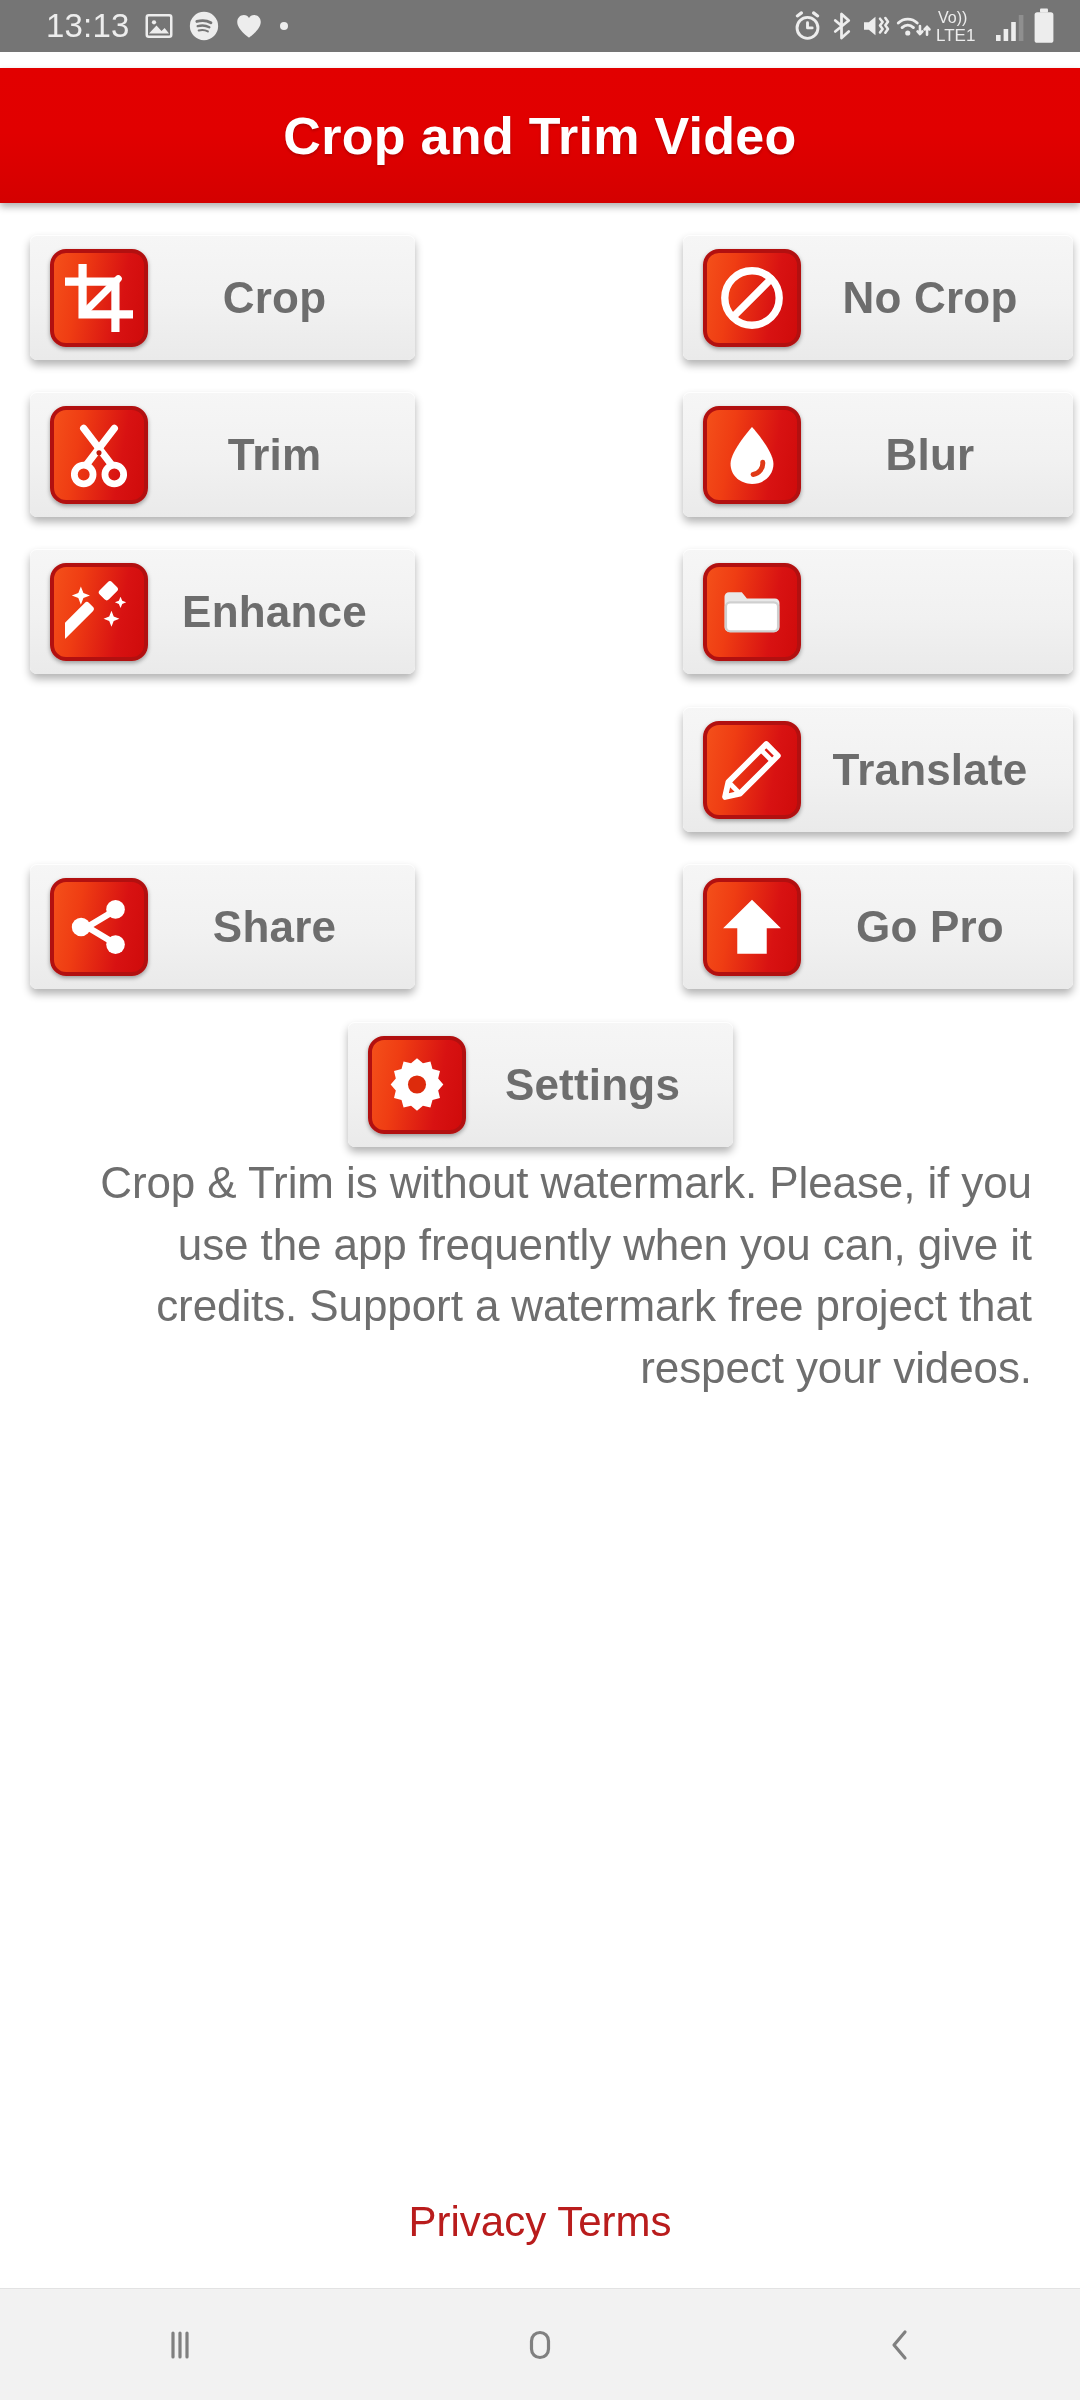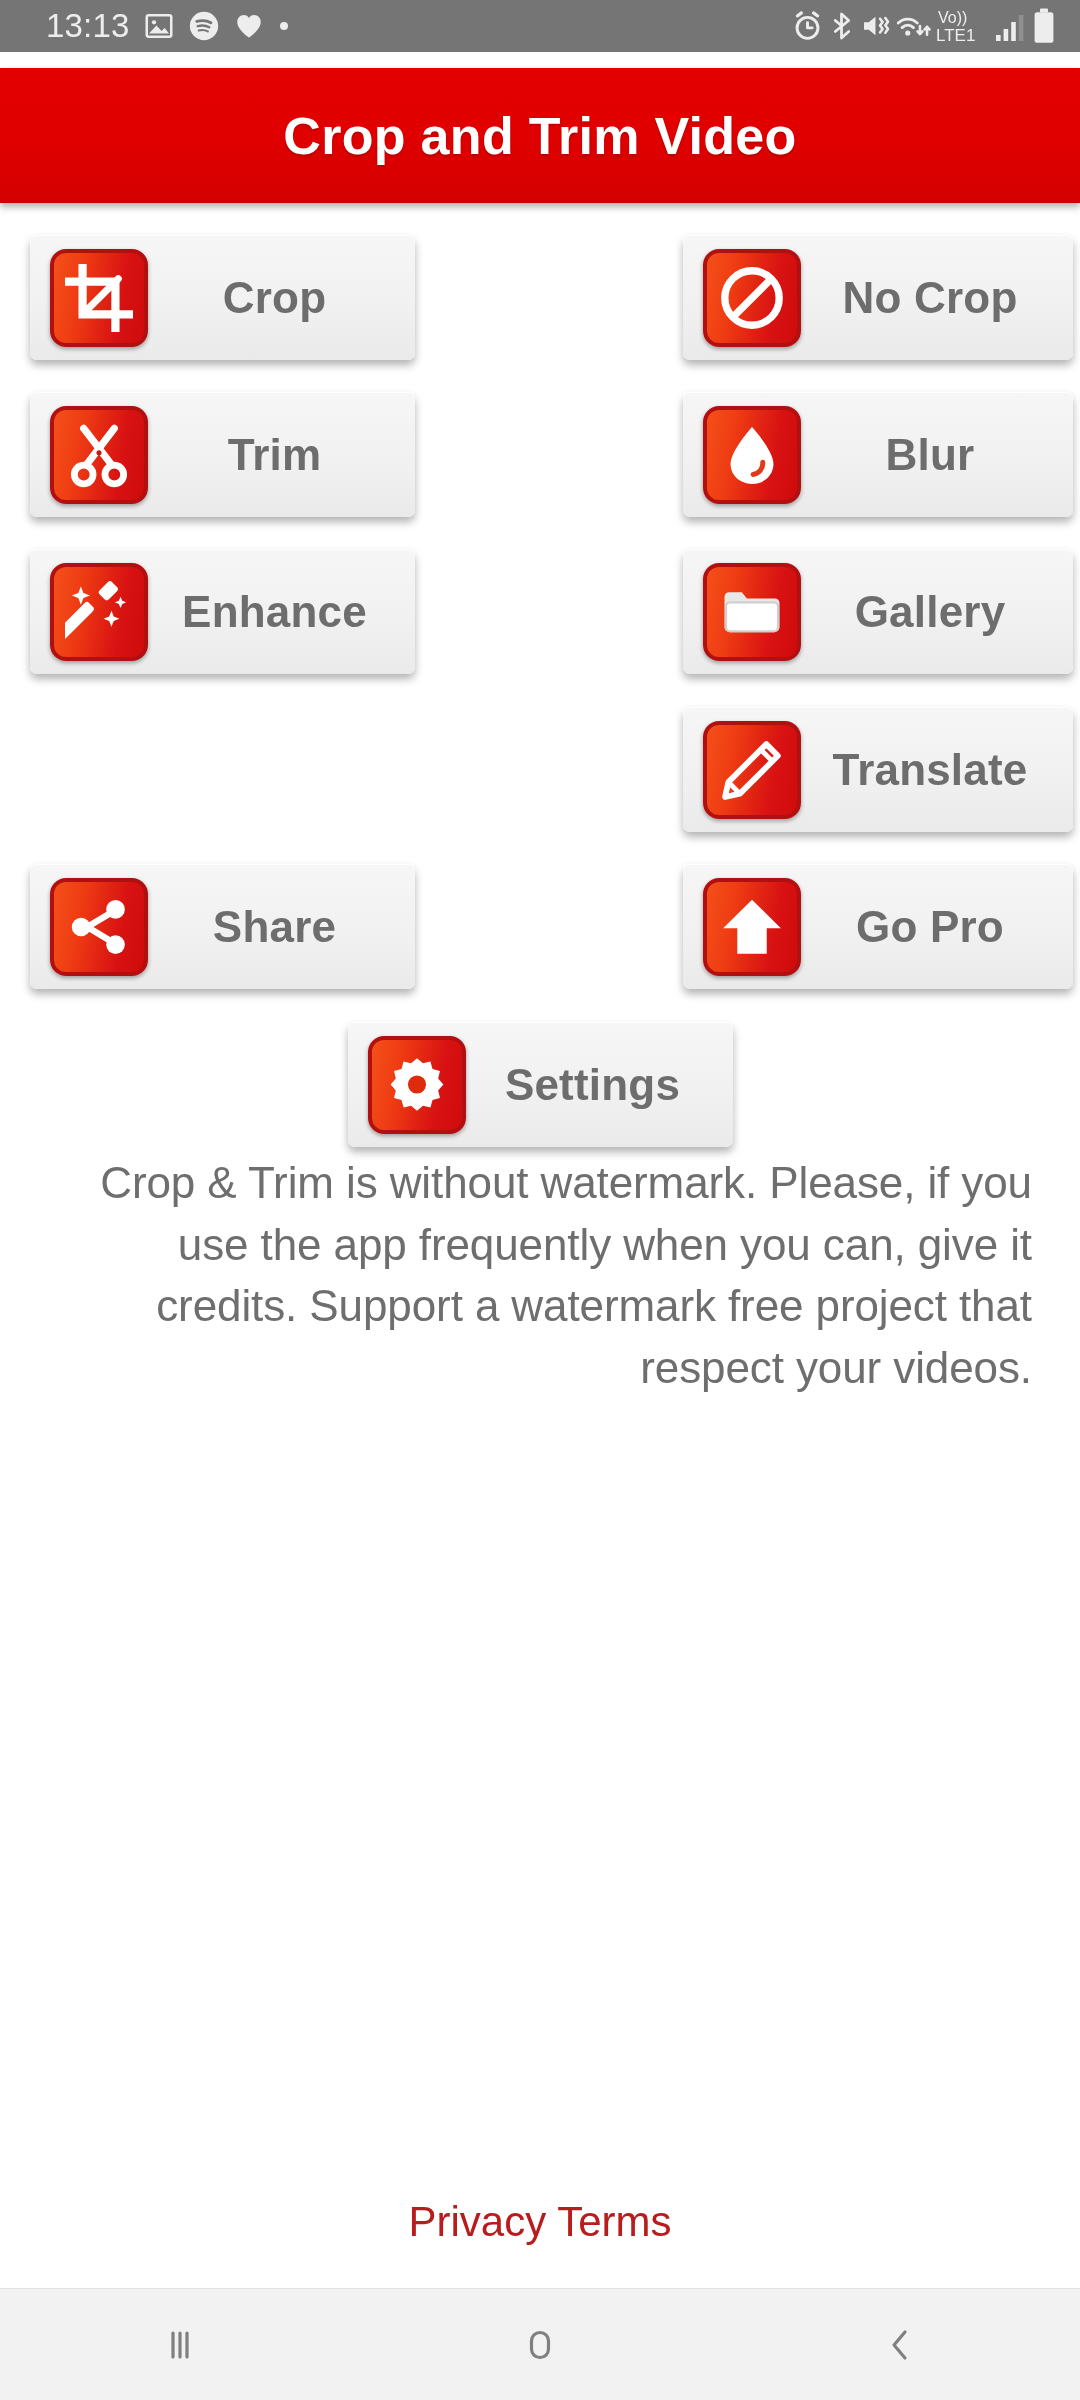--- a/index.html
+++ b/index.html
@@ -279,21 +279,20 @@
     <span class="btn-label">Blur</span>
   </div>
 
   <div class="menu-btn col-right row3">
     <span class="btn-icon">
       <svg width="68" height="68" viewBox="0 0 24 24">
         <path d="M2.3 6.6 A1.6 1.6 0 0 1 3.9 5.0 H8.4 L10.2 7.2 H20.1 A1.6 1.6 0 0 1 21.7 8.8 V17.4 A1.6 1.6 0 0 1 20.1 19.0 H3.9 A1.6 1.6 0 0 1 2.3 17.4 Z" fill="#e8e8e8"></path>
         <rect x="2.8" y="8.6" width="18.4" height="10.2" rx="1.5" fill="#fff" stroke="#cfcfcf" stroke-width="0.8"></rect>
       </svg>
     </span>
-    <span class="btn-label">Gallery</span>
   </div>
 
   <div class="menu-btn col-right row4">
     <span class="btn-icon">
       <svg width="66" height="66" viewBox="0 0 24 24">
         <path d="M17.2 2.6 L21.4 6.8 L7.6 20.6 L2.2 21.8 L3.4 16.4 Z" fill="none" stroke="#fff" stroke-width="2.1" stroke-linejoin="round"></path>
         <path d="M15.2 4.6 L19.4 8.8" stroke="#fff" stroke-width="1.8"></path>
         <path d="M3.4 16.4 L7.6 20.6" stroke="#fff" stroke-width="1.8"></path>
       </svg>
     </span>

